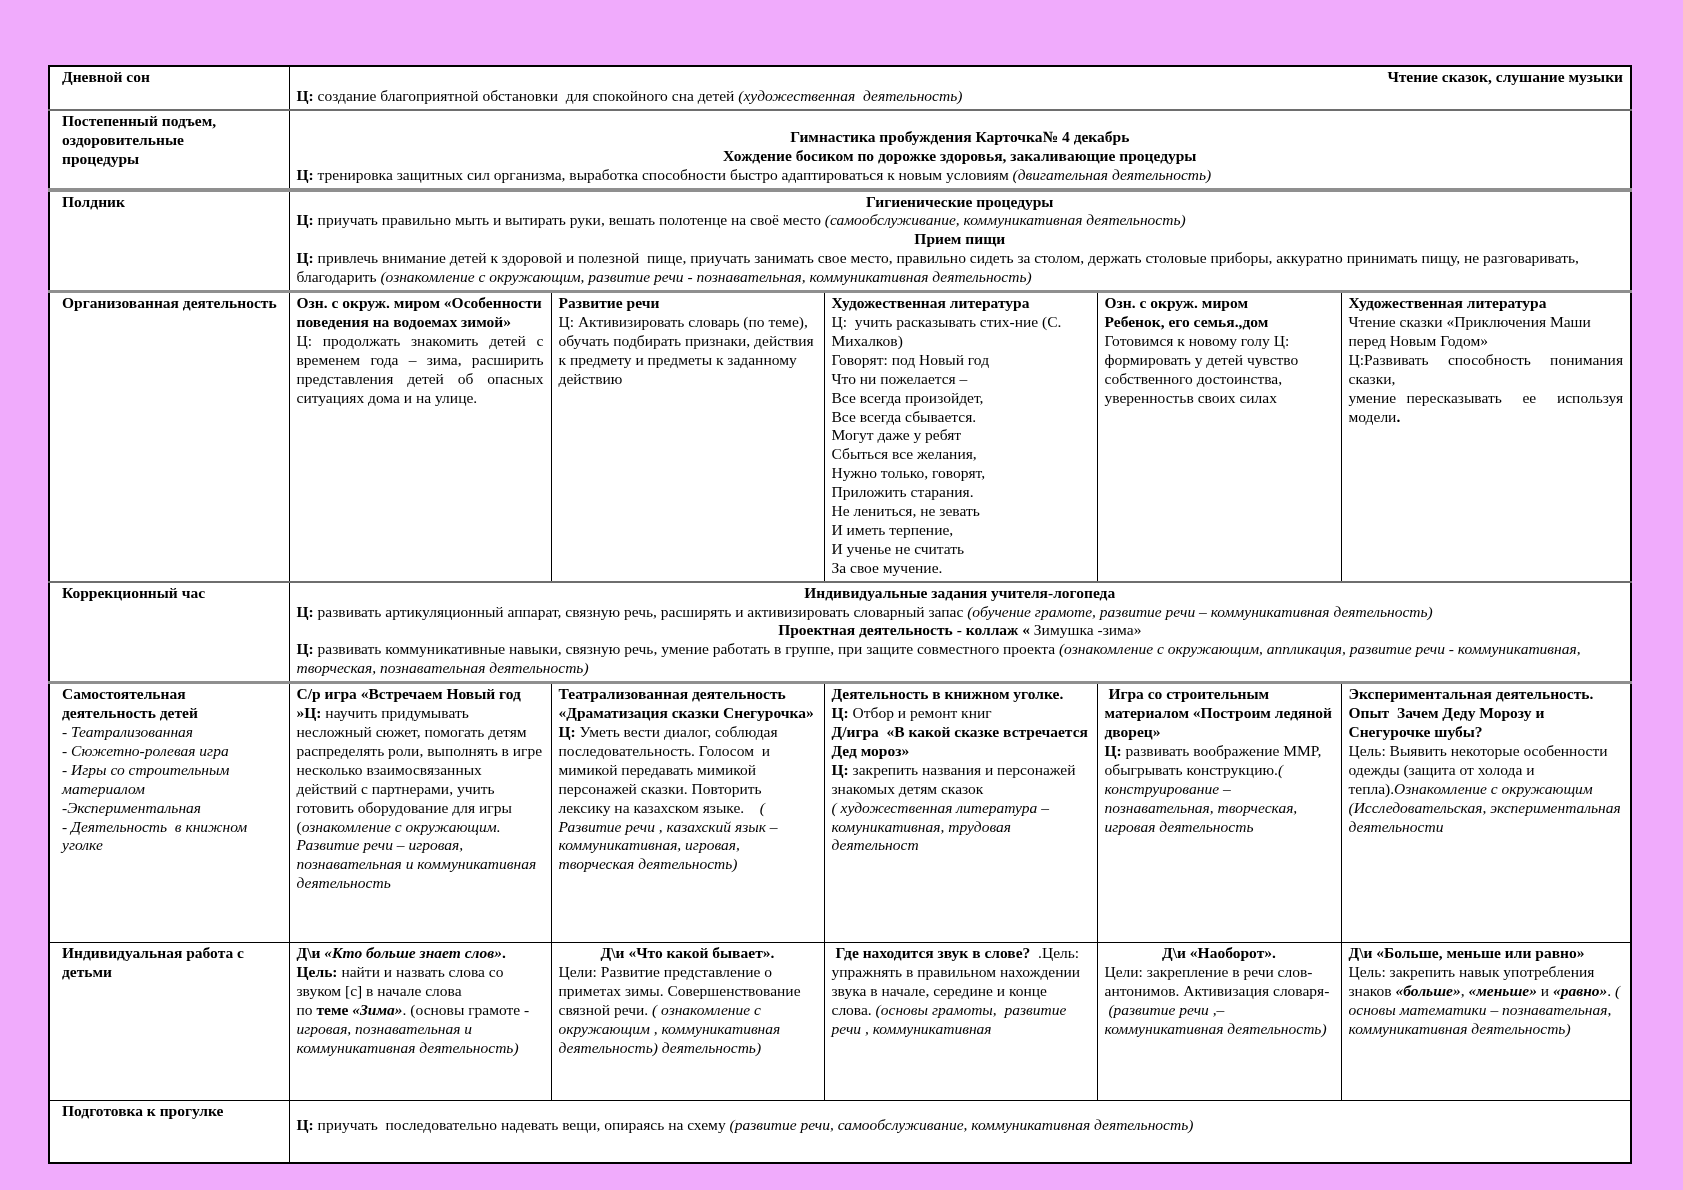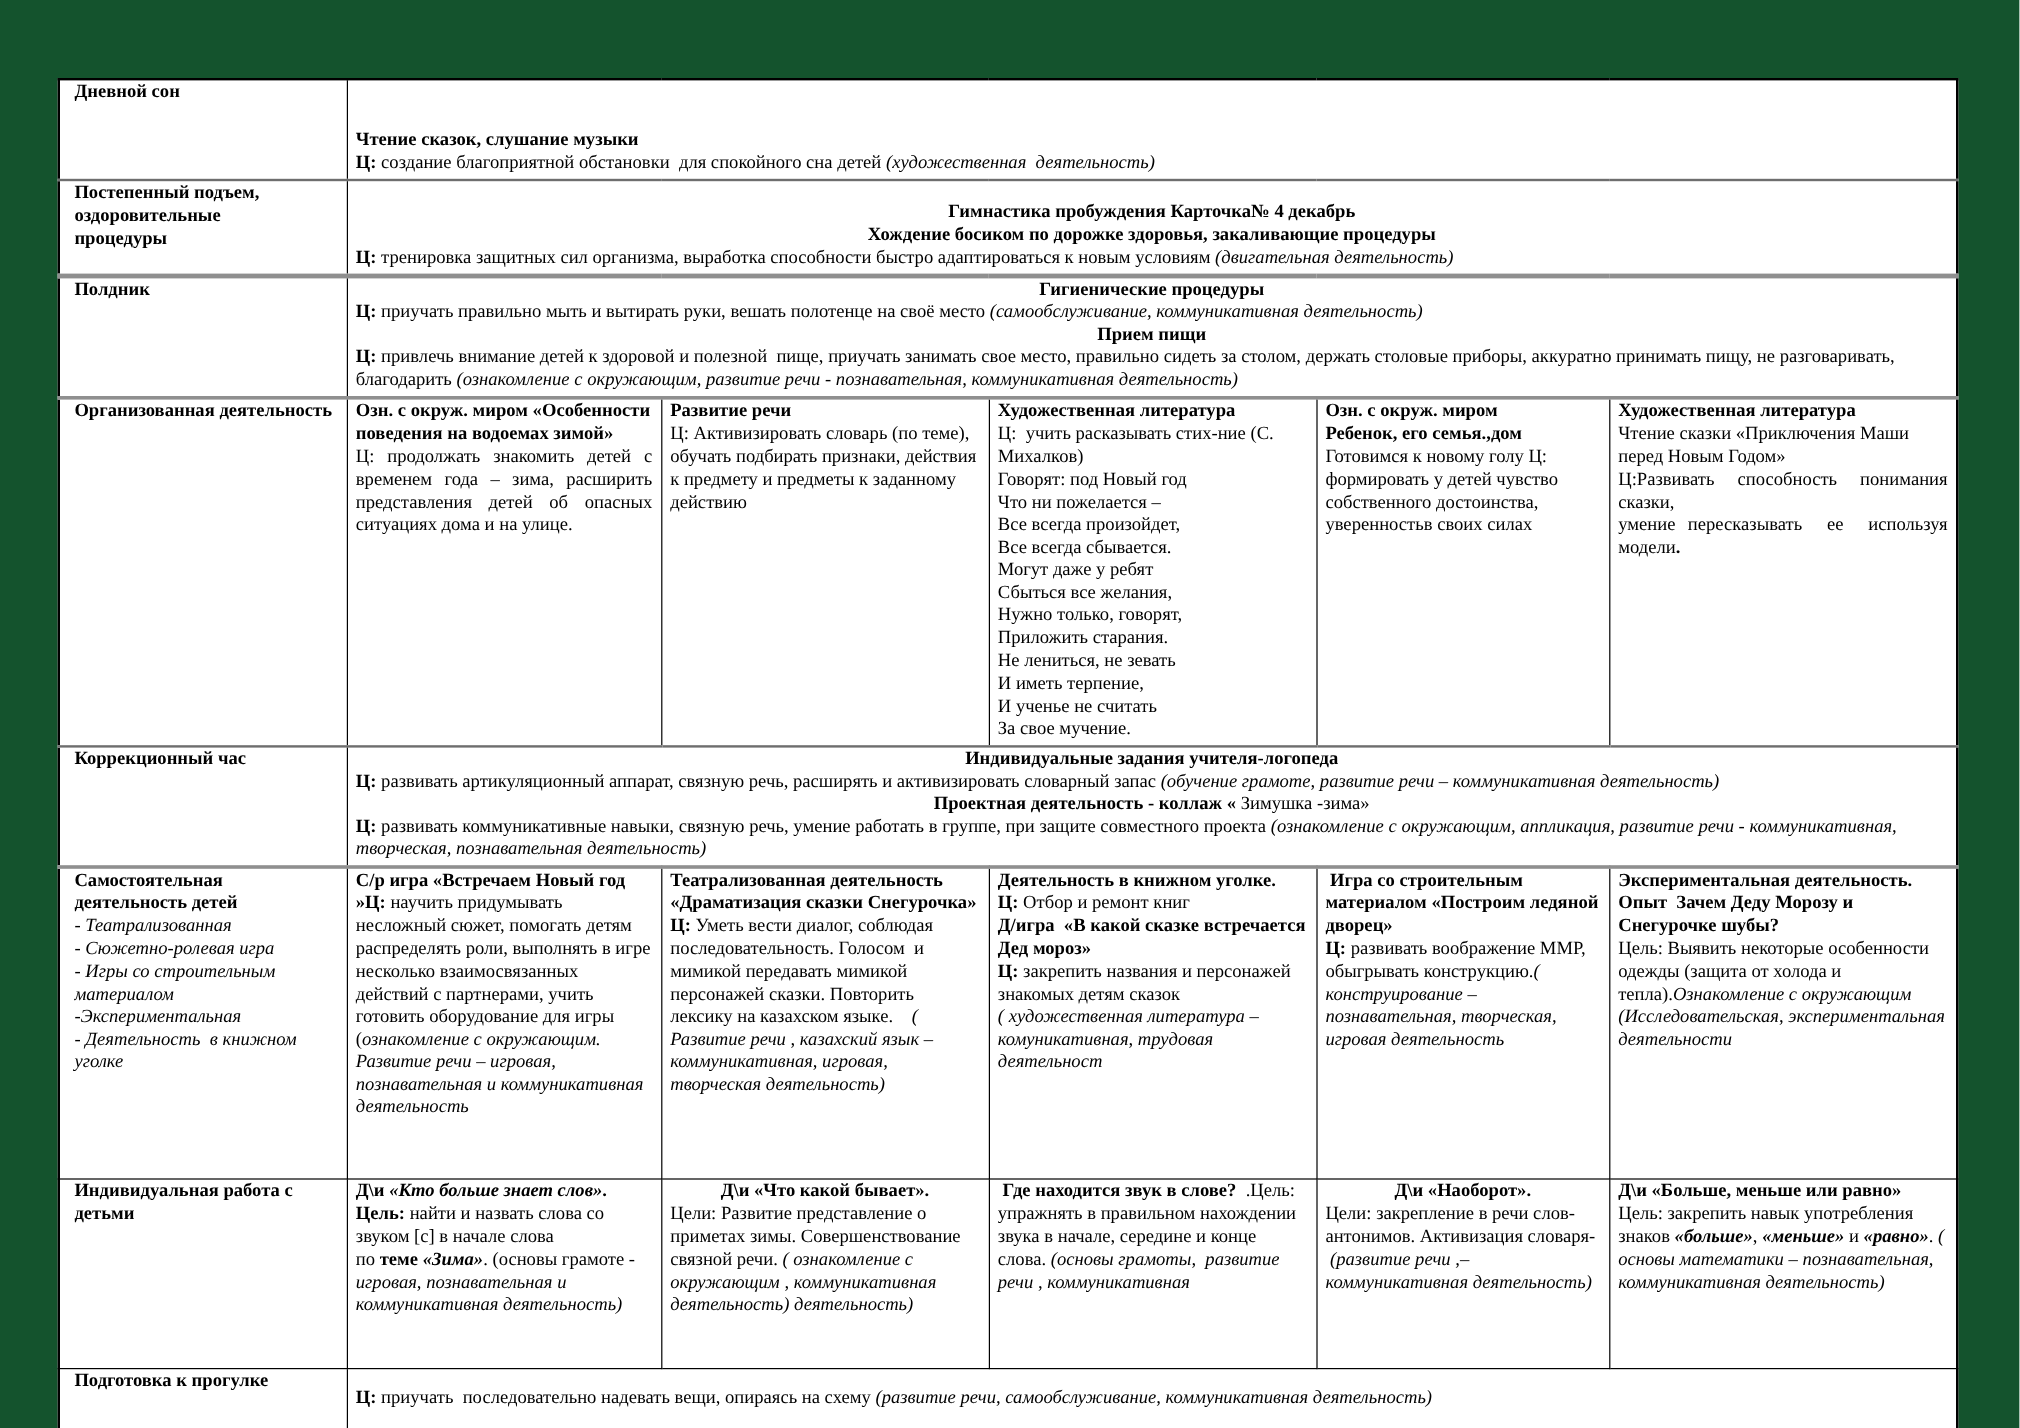--- a/index.html
+++ b/index.html
@@ -2,21 +2,21 @@
 <html lang="ru"><head>
 <meta charset="utf-8">
 <title>План</title>
 <style>
   html,body{margin:0;padding:0;background:#ffffff;}
   body{
     width:1683px;height:1190px;position:relative;
     font-family:"Liberation Serif","DejaVu Serif",serif;
     color:#000;
   }
-  .sheet{position:absolute;left:0;top:0;width:1683px;height:1190px;background:#14532d;}
+  .sheet{position:absolute;left:0;top:0;width:1683px;height:1190px;background:#f0abfc;}
   table.schedule{
     position:absolute;left:48px;top:65px;width:1582px;
     border-collapse:collapse;table-layout:fixed;
     border:2px solid #000;background:#fff;
   }
   td{
     border:1px solid #000;
     vertical-align:top;
     padding:1px 7px 3px 7px;
     font-size:15.5px;
@@ -57,21 +57,21 @@
       <col style="width:273px">
       <col style="width:244px">
       <col style="width:290px">
     </colgroup>
     <tbody id="tbody">
         <tr>
           <td class="hdr">
             <div class="p"><span class="b">Дневной сон</span></div>
           </td>
           <td colspan="5" class="merged">
-            <div class="p" style="text-align: left; margin-top: 40px;"><span class="b">Чтение сказок, слушание музыки</span></div>
+            <div class="p" style="text-align: right;"><span class="b">Чтение сказок, слушание музыки</span></div>
             <div class="p"><span class="b">Ц:</span><span> создание благоприятной обстановки  для спокойного сна детей </span><span class="i">(художественная  деятельность)</span></div>
           </td>
         </tr>
         <tr>
           <td class="hdr">
             <div class="p"><span class="b">Постепенный подъем,
 оздоровительные
 процедуры</span></div>
           </td>
           <td colspan="5" class="merged">

